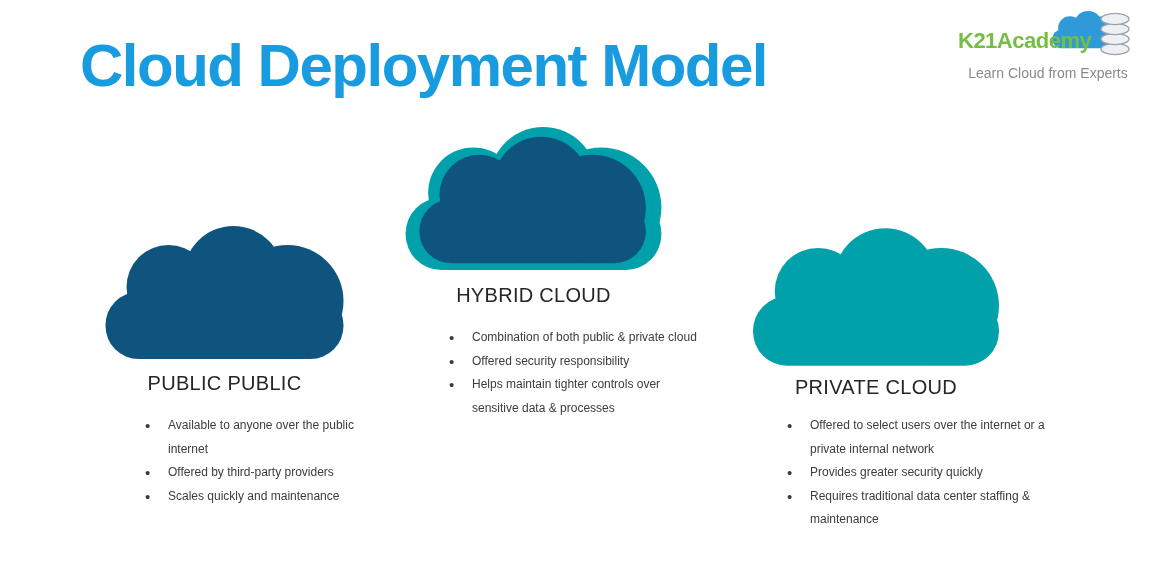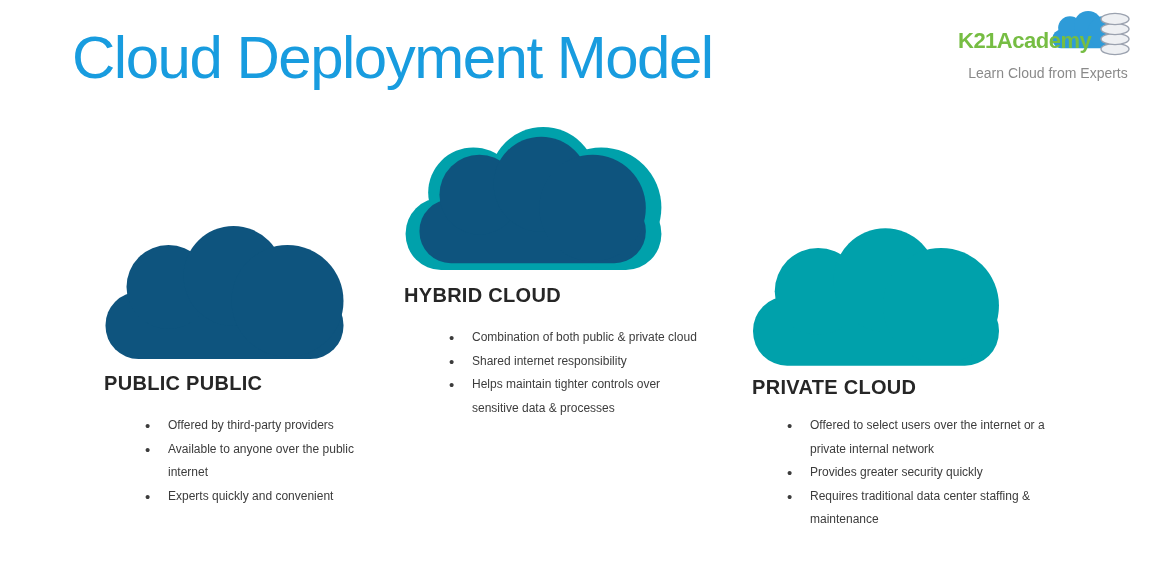--- a/index.html
+++ b/index.html
@@ -6,23 +6,23 @@
   .slide{
     position:relative;
     width:1149px;height:575px;
     background:#ffffff;
     overflow:hidden;
     font-family:"Liberation Sans", sans-serif;
   }
   
   .page-title{
     position:absolute;left:72px;top:26px;
-    font-size:60px;font-weight:400;letter-spacing:-1.5px;
+    font-size:60px;font-weight:700;letter-spacing:-1.5px;
     color:var(--title_blue,#189CDF);
-    white-space:nowrap;line-height:1.05;margin:0;
+    white-space:nowrap;line-height:1.05;margin:8px;
   }
   
   .logo{position:absolute;left:958px;top:6px;width:184px;height:76px;}
   .logo-icon{position:absolute;left:94px;top:0;width:86px;height:56px;z-index:1;}
   .logo-wordmark{
     position:absolute;left:0;top:22px;z-index:2;
     font-size:22px;font-weight:700;letter-spacing:-0.5px;
     color:var(--logo_green,#76BD43);white-space:nowrap;
   }
   .logo-tagline{
@@ -33,22 +33,22 @@
   .cloud-svg{position:absolute;}
   .cloud-public{left:104px;top:226px;}
   .cloud-hybrid{left:404px;top:127px;}
   .cloud-private{left:752px;top:227px;}
   .fill-darkblue{fill:var(--dark_blue,#0E547E);}
   .fill-teal{fill:var(--teal,#00A1AB);}
   .fill-logoblue{fill:var(--logo_cloud_blue,#2E9BD8);}
   .db-disc{fill:#EEF0F3;stroke:#9BA2AF;stroke-width:1.4;}
   
   .section-label{
-    position:absolute;text-align:left;
-    font-size:20px;font-weight:700;letter-spacing:0.3px;
+    position:absolute;text-align:center;
+    font-size:20px;font-weight:400;letter-spacing:0.3px;
     color:var(--label_text,#262626);white-space:nowrap;
   }
   .label-public{left:104px;top:372px;width:241px;}
   .label-hybrid{left:404px;top:284px;width:259px;}
   .label-private{left:752px;top:376px;width:248px;}
   
   .bullets{
     position:absolute;margin:8px;padding:0;list-style:none;
     color:var(--body_text,#3C3C3C);
     font-size:12px;line-height:23.5px;
@@ -95,35 +95,35 @@
     </svg>
     <div class="logo-wordmark">K21Academy</div>
     <div class="logo-tagline">Learn Cloud from Experts</div>
   </div>
 
   <svg class="cloud-svg cloud-public" width="241" height="134" viewBox="0 0 240 134" xmlns="http://www.w3.org/2000/svg">
     <use href="#cloud-shape" class="fill-darkblue"></use>
   </svg>
   <div class="section-label label-public">PUBLIC PUBLIC</div>
   <ul class="bullets bullets-public">
+    <li>Available to anyone over the public internet</li>
     <li>Offered by third-party providers</li>
-    <li>Available to anyone over the public internet</li>
-    <li>Experts quickly and convenient</li>
+    <li>Scales quickly and maintenance</li>
   </ul>
 
   <svg class="cloud-svg cloud-hybrid" width="259" height="144" viewBox="0 0 240 134" xmlns="http://www.w3.org/2000/svg">
     <use href="#cloud-shape" class="fill-teal"></use>
     <g transform="translate(13,9) scale(0.885)">
       <use href="#cloud-shape" class="fill-darkblue"></use>
     </g>
   </svg>
   <div class="section-label label-hybrid">HYBRID CLOUD</div>
   <ul class="bullets bullets-hybrid">
     <li>Combination of both public &amp; private cloud</li>
-    <li>Shared internet responsibility</li>
+    <li>Offered security responsibility</li>
     <li>Helps maintain tighter controls over sensitive data &amp; processes</li>
   </ul>
 
   <svg class="cloud-svg cloud-private" width="248" height="141" viewBox="0 0 240 134" xmlns="http://www.w3.org/2000/svg">
     <use href="#cloud-shape" class="fill-teal"></use>
   </svg>
   <div class="section-label label-private">PRIVATE CLOUD</div>
   <ul class="bullets bullets-private">
     <li>Offered to select users over the internet or a private internal network</li>
     <li>Provides greater security quickly</li>

